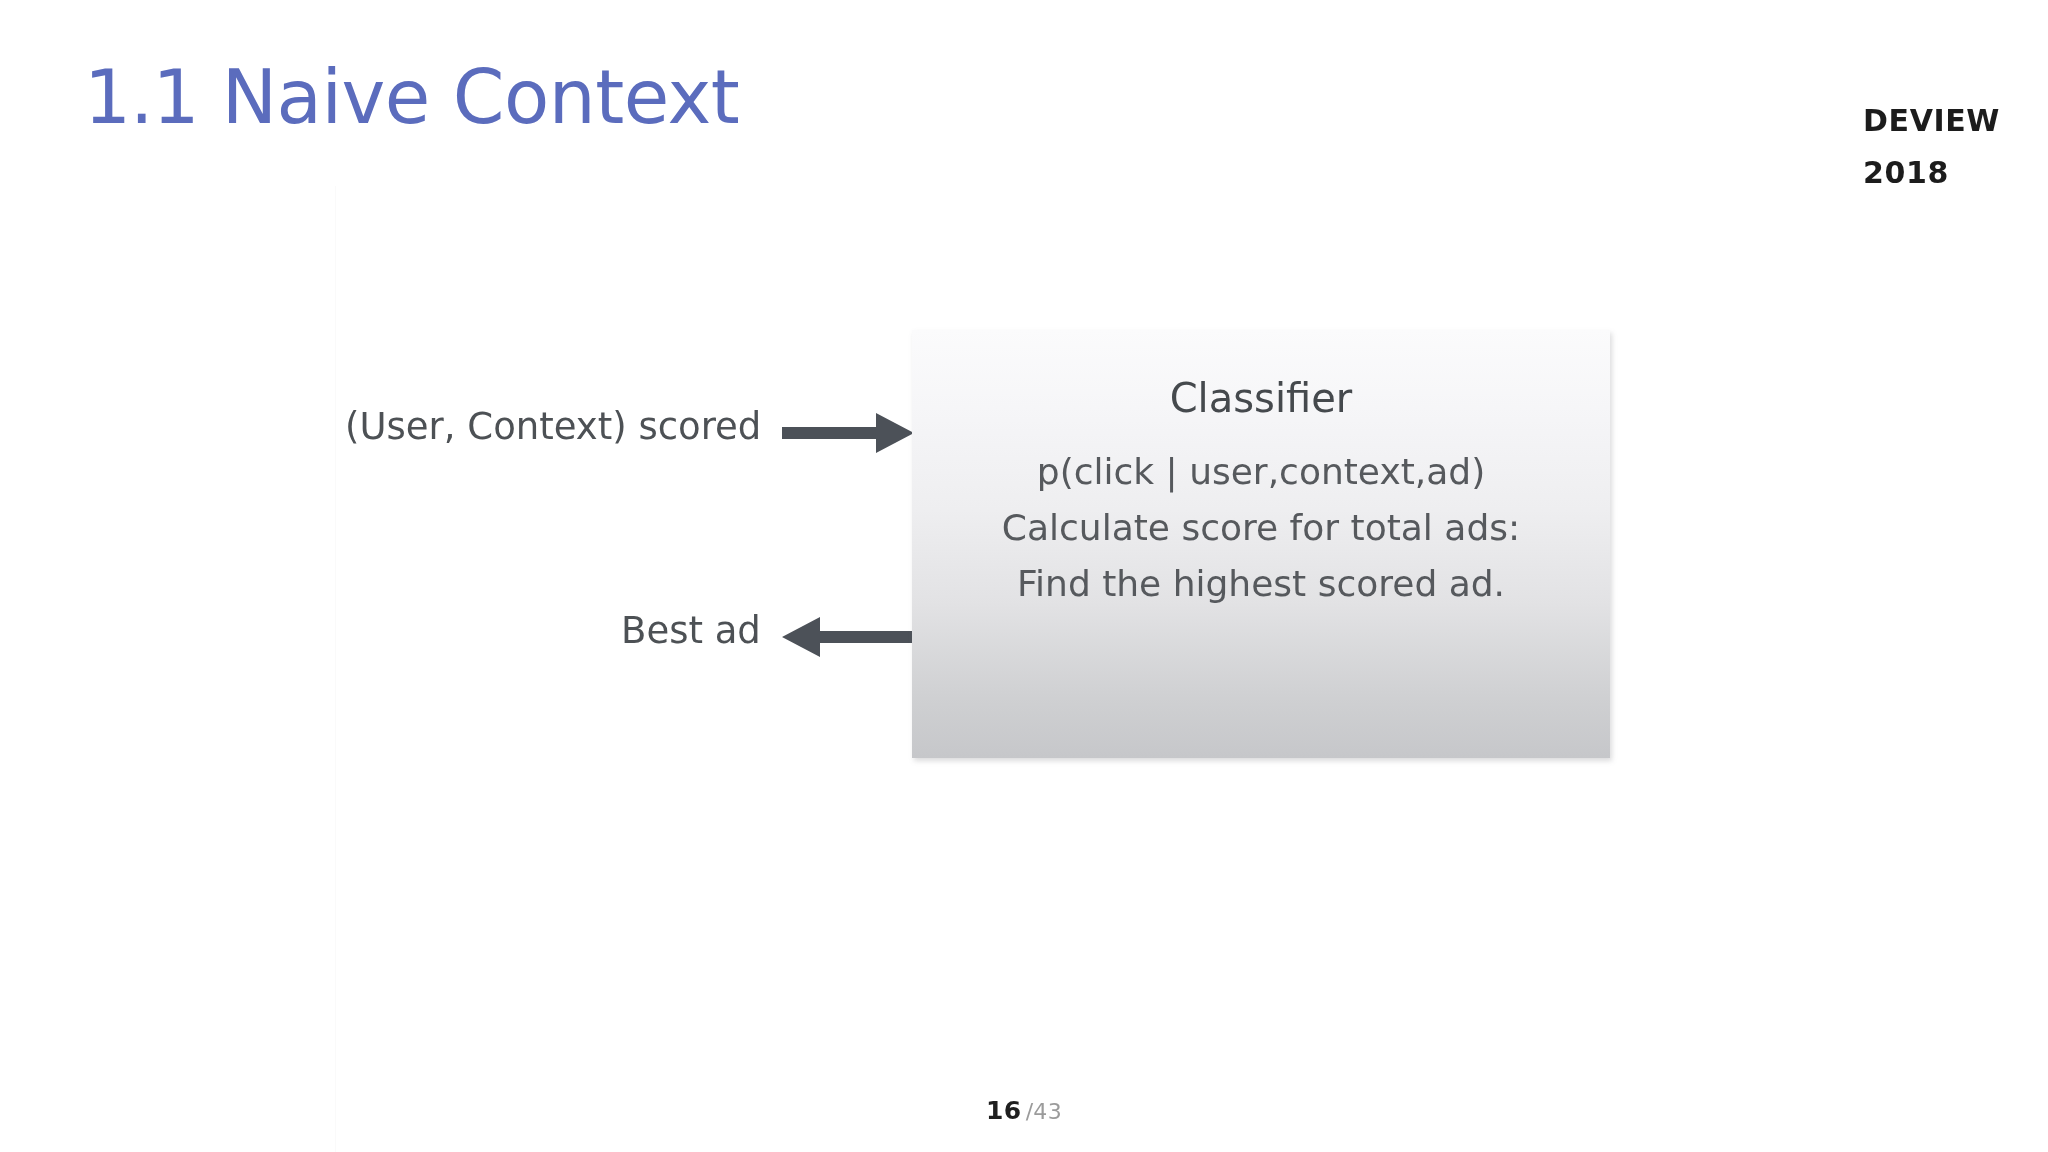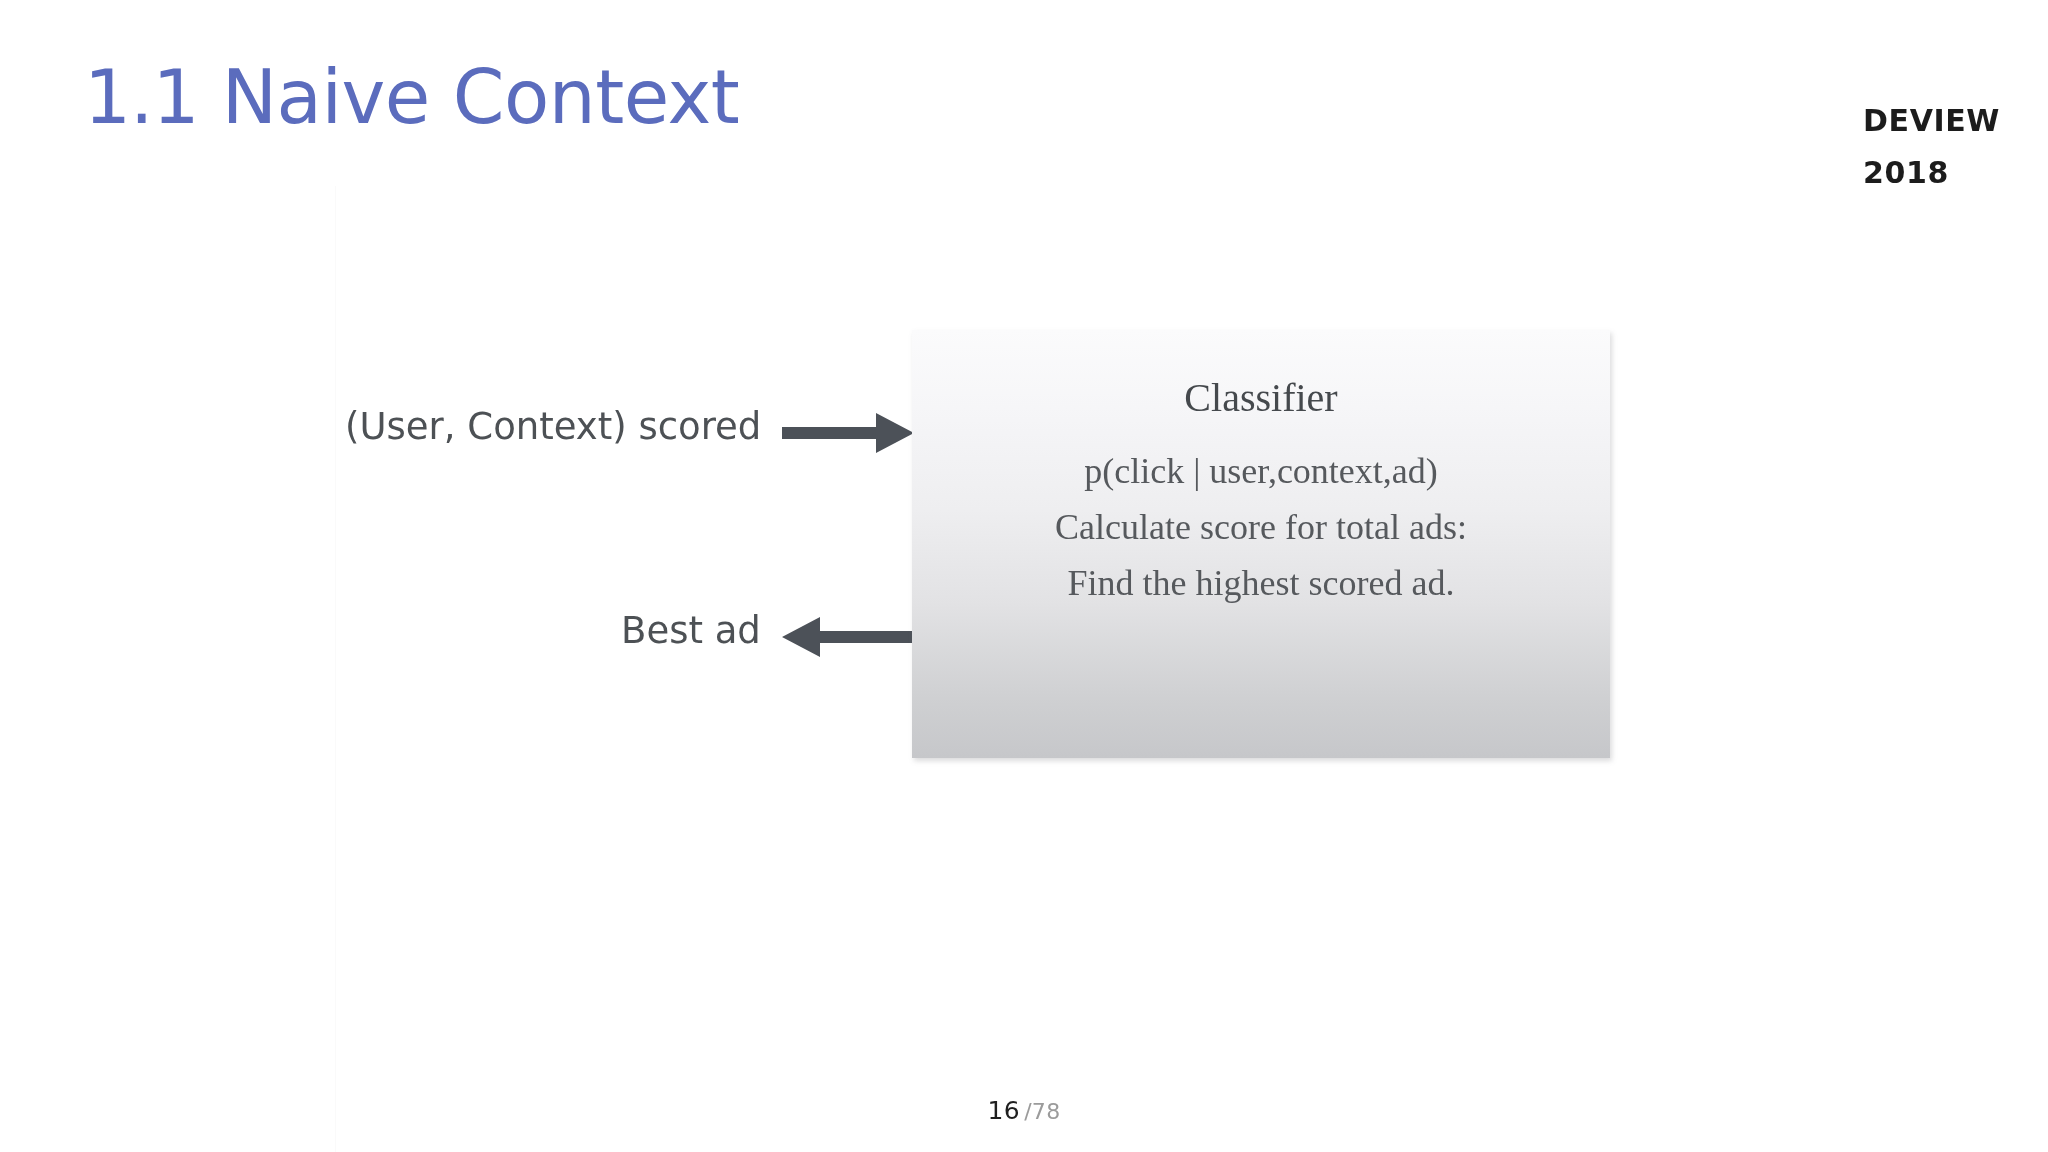--- a/index.html
+++ b/index.html
@@ -72,21 +72,20 @@
     height: 428px;
     background: linear-gradient(to bottom,
                 #fbfbfc 0%,
                 #f6f6f8 18%,
                 #eeeef0 42%,
                 #e2e2e4 64%,
                 #cfd0d2 86%,
                 #c6c7ca 100%);
     box-shadow: 2px 3px 5px rgba(120,120,125,0.26);
     box-sizing: border-box;
-    font-family: Liberation Serif, serif;
   }
   .box-inner {
     position: absolute;
     left: 0;
     right: 0;
     top: 48px;
     text-align: center;
     color: #4b4f53;
   }
   .box-heading {
@@ -127,21 +126,21 @@
   .page-indicator {
     position: absolute;
     left: 0;
     right: 0;
     top: 1096px;
     text-align: center;
     font-size: 0;
   }
   .page-current {
     font-size: 25px;
-    font-weight: 400;
+    font-weight: 700;
     color: #1f1f1f;
     letter-spacing: 0.4px;
   }
   .page-total {
     font-size: 22px;
     font-weight: 400;
     color: #9b9b9b;
     letter-spacing: 0.3px;
     margin-left: 4px;
   }
@@ -179,16 +178,16 @@
     <div class="box-inner">
       <div class="box-heading">Classifier</div>
       <div class="box-line">p(click | user,context,ad)</div>
       <div class="box-line">Calculate score for total ads:</div>
       <div class="box-line">Find the highest scored ad.</div>
     </div>
   </div>
 
   <div class="page-indicator">
     <span class="page-current">16</span>
-    <span class="page-total">/78</span>
+    <span class="page-total">/43</span>
   </div>
 
 </div>
 
 </body></html>

